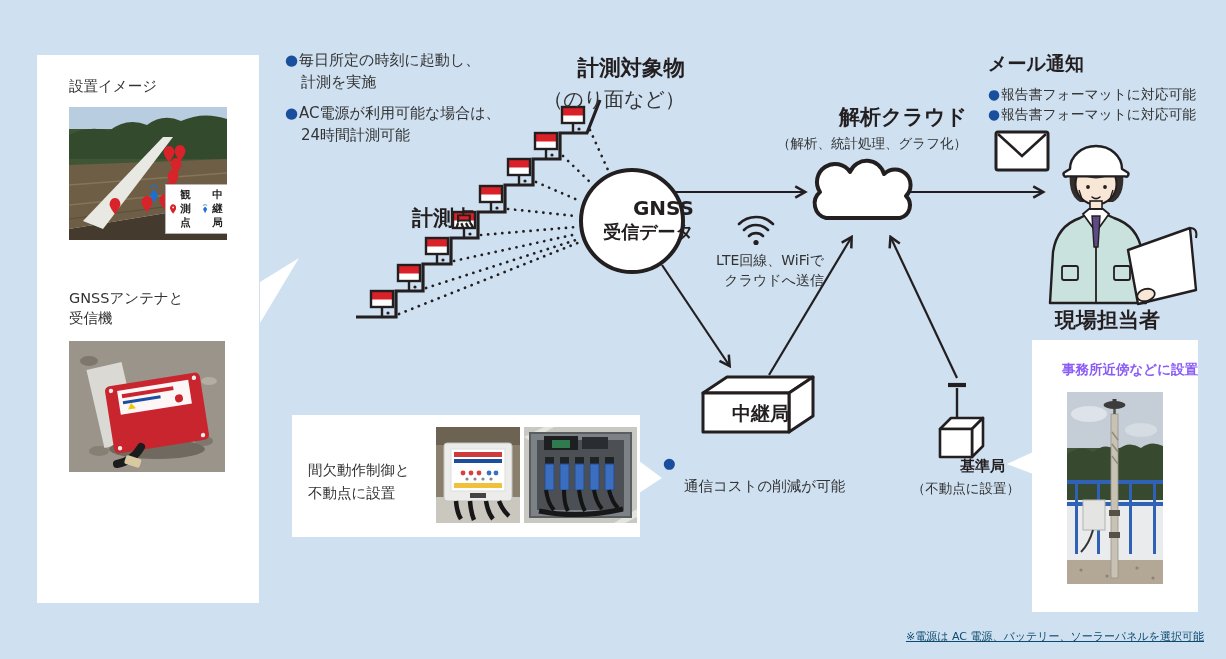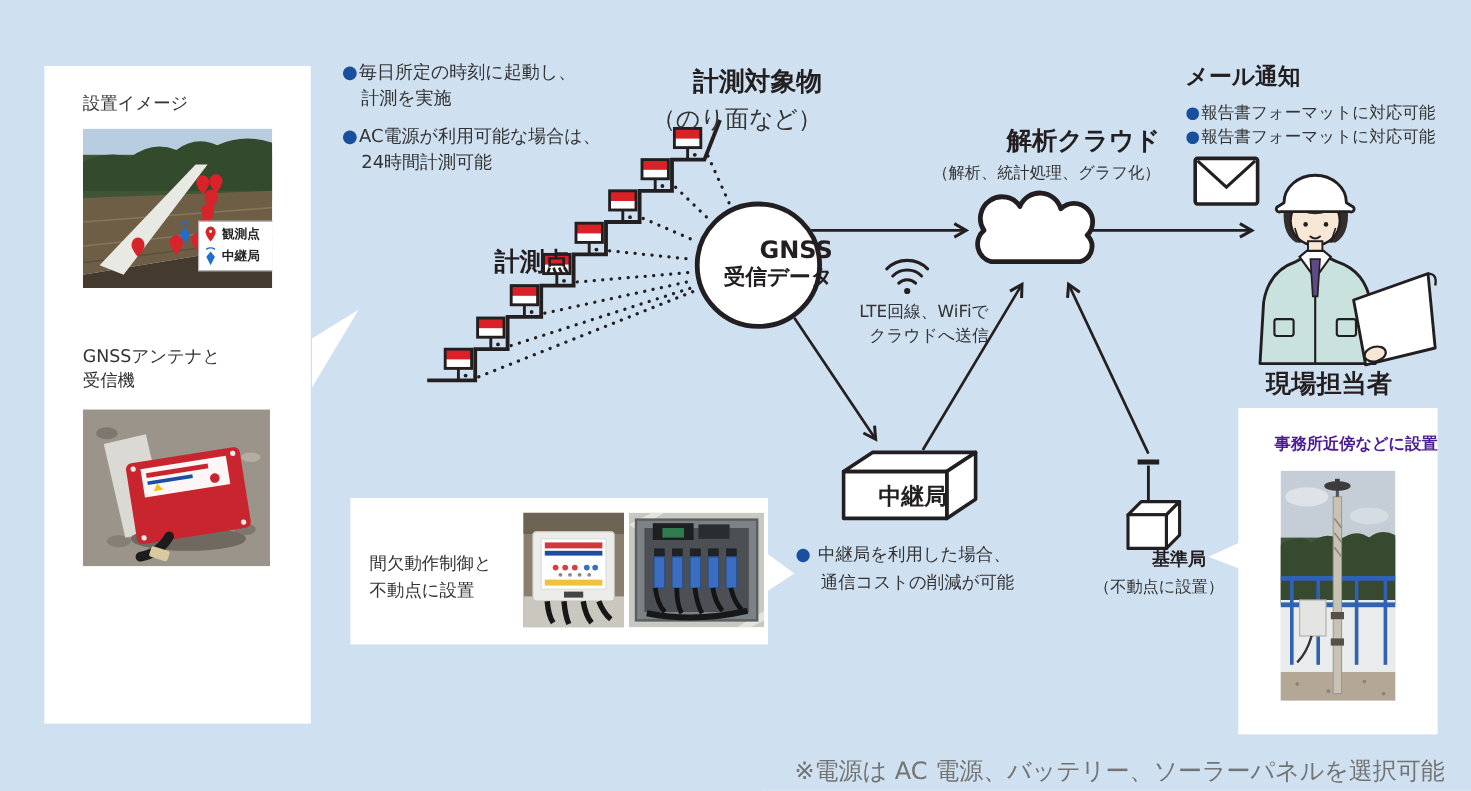--- a/index.html
+++ b/index.html
@@ -7,21 +7,21 @@
   #canvas{position:relative;width:1226px;height:659px;background:#cfe0f1;overflow:hidden;}
   .panel{position:absolute;background:#ffffff;z-index:1;}
   svg.layer{position:absolute;left:0;top:0;z-index:2;pointer-events:none;}
   .txt{position:absolute;z-index:3;color:#333;}
   .bold{font-weight:bold;color:#231f20;}
   .center{text-align:right;}
   .blue{color:#1a4f9e;}
   .note-row{display:flex;line-height:22px;font-size:15px;font-weight:500;}
   .note-row .mk{margin-right:1px;}
   .indent{padding-left:16px;}
-  .legend-box{position:absolute;left:96px;top:77px;width:60px;background:#fff;border:1px solid #b5b5b5;padding:3px 4px;display:flex;flex-direction:column;gap:4px;z-index:2;}
+  .legend-box{position:absolute;left:96px;top:77px;width:60px;background:#fff;border:1px solid #b5b5b5;padding:3px 4px;display:flex;flex-direction:row;gap:4px;z-index:2;}
   .legend-row{display:flex;align-items:center;gap:4px;font-size:10.5px;font-weight:600;color:#222;}
   .photo{position:absolute;overflow:hidden;}
 </style>
 </head>
 <body>
 
 <div id="canvas">
 
   <div class="panel" style="left:37px;top:55px;width:222px;height:548px;">
     <div class="txt" style="left:32px;top:22px;font-size:14.5px;color:#333;">設置イメージ</div>
@@ -159,21 +159,21 @@
         <path d="M40 63 q0 14 4 21" stroke="#141414" stroke-width="4" fill="none"></path>
         <path d="M55 63 q2 14 6 21" stroke="#141414" stroke-width="4" fill="none"></path>
         <path d="M70 63 q2 12 8 19" stroke="#141414" stroke-width="4" fill="none"></path>
         <path d="M85 63 q3 12 9 18" stroke="#141414" stroke-width="4" fill="none"></path>
         <path d="M15 84 q40 8 84 -2" stroke="#17181a" stroke-width="5" fill="none"></path>
       </svg>
     </div>
   </div>
 
   <div class="panel" style="left:1032px;top:340px;width:166px;height:272px;">
-    <div class="txt center" style="left:0;top:21px;width:166px;font-size:13.5px;font-weight:600;color:#4c1d95;">事務所近傍などに設置</div>
+    <div class="txt center" style="left:0;top:21px;width:166px;font-size:13.5px;font-weight:600;color:#8b5cf6;">事務所近傍などに設置</div>
     <div class="photo" style="left:35px;top:52px;width:96px;height:192px;">
       <svg width="96" height="192" viewBox="0 0 96 192">
         <rect width="96" height="192" fill="#c5ced6"></rect>
         <ellipse cx="22" cy="22" rx="18" ry="8" fill="#dde3e8"></ellipse>
           <ellipse cx="74" cy="38" rx="16" ry="7" fill="#d5dce2"></ellipse>
         <rect y="56" width="96" height="56" fill="#41563a"></rect>
         <path d="M0 62 q14 -10 26 -2 q12 -10 24 -2 q12 -10 24 -2 q10 -8 22 -2 l0 56 l-96 0 Z" fill="#374a30"></path>
         <rect y="108" width="96" height="62" fill="#e9ebec"></rect>
         <rect x="0" y="88" width="96" height="4" fill="#2f62b5"></rect>
         <rect x="0" y="110" width="96" height="4" fill="#2f62b5"></rect>
@@ -393,27 +393,26 @@
     <div class="note-row" style="font-size:13.8px;line-height:20px;font-weight:500;">
         <span class="mk blue">●</span>
         <span>報告書フォーマットに対応可能</span>
       </div>
   </div>
 
   <div class="txt center bold" style="left:703px;top:401px;width:86px;font-size:19px;">中継局</div>
   <div class="txt" style="left:663px;top:452px;">
     <div class="note-row" style="font-size:14.5px;line-height:23px;">
         <span class="mk blue" style="margin-right:6px;">●</span>
-        <span>中継局を利用した場合、</span>
       </div>
     <div class="note-row" style="font-size:14.5px;line-height:23px;padding-left:21px;">
         <span>通信コストの削減が可能</span>
       </div>
   </div>
 
   <div class="txt center bold" style="left:910px;top:457px;width:95px;font-size:15px;">基準局</div>
   <div class="txt center" style="left:894px;top:480px;width:126px;font-size:13.5px;font-weight:500;">（不動点に設置）</div>
 
   <div class="txt center bold" style="left:1040px;top:306px;width:120px;font-size:21px;">現場担当者</div>
 
-  <div class="txt" style="right:22px;top:629px;font-size:20px;font-weight:500;color:#737373;">※電源は AC 電源、バッテリー、ソーラーパネルを選択可能</div>
+  <div class="txt" style="right:22px;top:629px;font-size:11px;font-weight:500;color:#0c4a6e;text-decoration:underline;">※電源は AC 電源、バッテリー、ソーラーパネルを選択可能</div>
 
 </div>
 
 </body></html>

